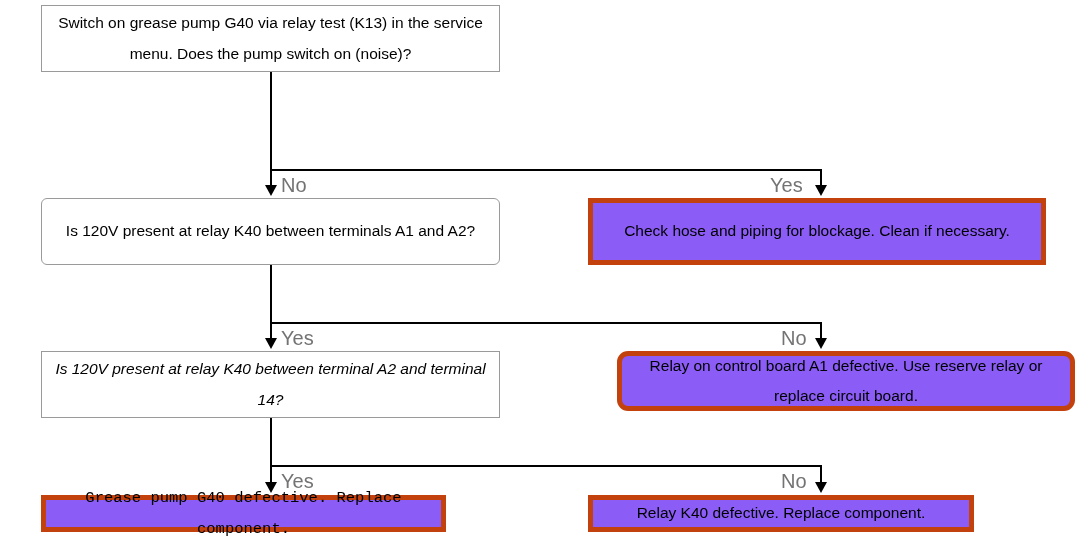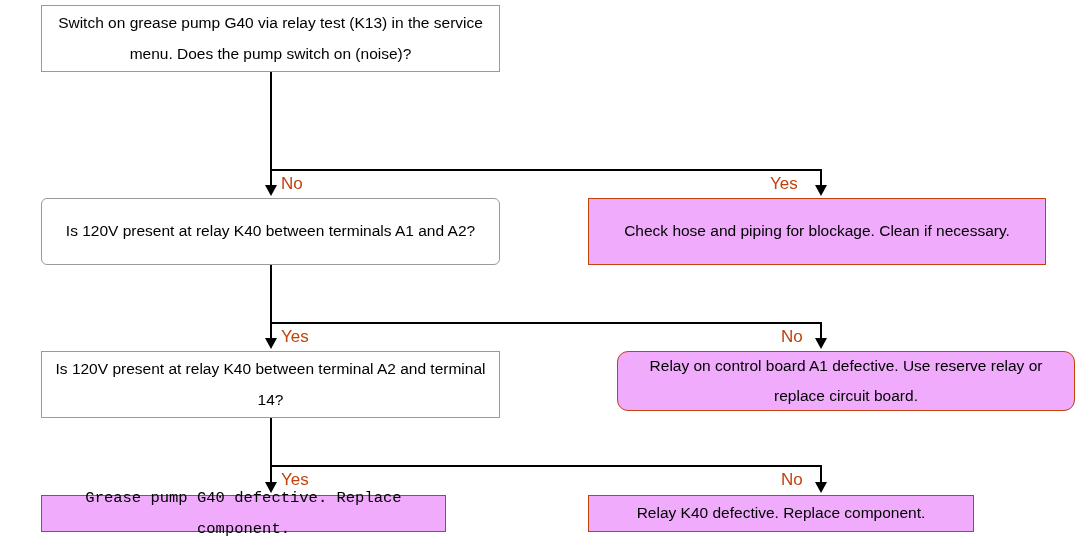--- a/index.html
+++ b/index.html
@@ -27,22 +27,22 @@
     font-size: 15.5px;
     line-height: 1.95;
     color: #000000;
     padding: 12px 10px;
   }
   .node.question {
     background: #ffffff;
     border: 1px solid #9a9a9a;
   }
   .node.action {
-    background: #f0abfc;
-    border: 1px solid #c2410c;
+    background: #8b5cf6;
+    border: 5px solid #c2410c;
   }
   .node-text {
     display: block;
     width: 100%;
   }
   
   .vline {
     position: absolute;
     width: 2px;
     background: #000000;
@@ -55,22 +55,22 @@
   .arrowhead {
     position: absolute;
     width: 0;
     height: 0;
     border-left: 6px solid transparent;
     border-right: 6px solid transparent;
     border-top: 11px solid #000000;
   }
   .edge-label {
     position: absolute;
-    font-size: 17px;
-    color: #c2410c;
+    font-size: 20px;
+    color: #737373;
     white-space: nowrap;
   }
 </style>
 </head>
 <body>
 
 <div id="canvas">
 
   <div class="node question" style="left:41px; top:5px; width:459px; height:67px;">
     <span class="node-text">Switch on grease pump G40 via relay test (K13) in the service menu. Does the pump switch on (noise)?</span>
@@ -95,21 +95,21 @@
 
   <div class="vline" style="left:270px; top:265px; height:75px;"></div>
   <div class="arrowhead" style="left:265px; top:338px;"></div>
   <div class="edge-label" style="left:281px; top:327px;">Yes</div>
 
   <div class="hline" style="left:270px; top:322px; width:552px;"></div>
   <div class="vline" style="left:820px; top:322px; height:18px;"></div>
   <div class="arrowhead" style="left:815px; top:338px;"></div>
   <div class="edge-label" style="left:781px; top:327px;">No</div>
 
-  <div class="node question" style="left:41px; top:351px; width:459px; height:67px;">
+  <div class="node question" style="left:41px; top:351px; width:459px; height:67px;font-style:italic;">
     <span class="node-text">Is 120V present at relay K40 between terminal A2 and terminal 14?</span>
   </div>
 
   <div class="node action" style="left:617px; top:351px; width:458px; height:60px;border-radius:11px;">
     <span class="node-text">Relay on control board A1 defective. Use reserve relay or replace circuit board.</span>
   </div>
 
   <div class="vline" style="left:270px; top:418px; height:66px;"></div>
   <div class="arrowhead" style="left:265px; top:482px;"></div>
   <div class="edge-label" style="left:281px; top:470px;">Yes</div>

